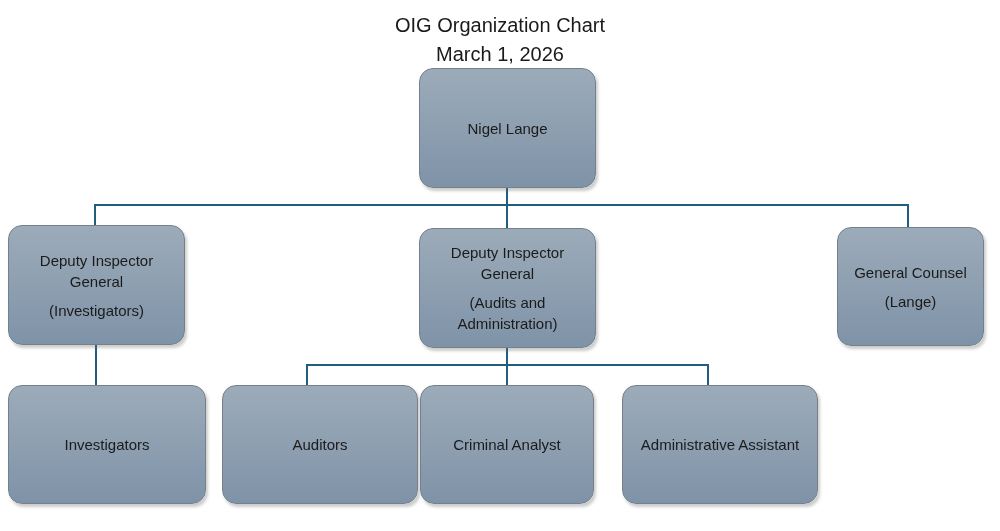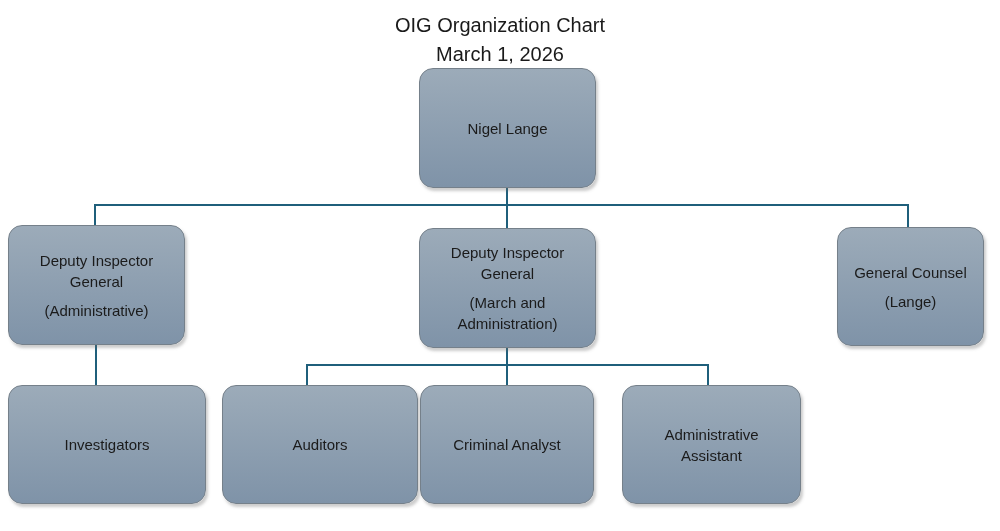--- a/index.html
+++ b/index.html
@@ -58,21 +58,21 @@
     font-size: 15px;
     line-height: 21px;
   }
   .n-ig        { left: 419px; top:  68px; width: 177px; height: 120px; }
   .n-dig-inv   { left:   8px; top: 225px; width: 177px; height: 120px; }
   .n-dig-aud   { left: 419px; top: 228px; width: 177px; height: 120px; }
   .n-gc        { left: 822px; top: 227px; width: 147px; height: 119px; margin-left: 15px; }
   .n-investig  { left:   8px; top: 385px; width: 198px; height: 119px; }
   .n-auditors  { left: 222px; top: 385px; width: 196px; height: 119px; }
   .n-criminal  { left: 420px; top: 385px; width: 174px; height: 119px; }
-  .n-admin     { left: 622px; top: 385px; width: 179px; height: 119px; }
+  .n-admin     { left: 622px; top: 385px; width: 196px; height: 119px; }
 </style>
 </head>
 <body>
 
 <div class="canvas">
 
   <div class="chart-title">
     <p class="t1">OIG Organization Chart</p>
     <p class="t2">March 1, 2026</p>
   </div>
@@ -82,26 +82,26 @@
     <path d="M96,345 V385"></path>
     <path d="M507,348 V366 M306,365 H709 M307,365 V385 M507,365 V385 M708,365 V385"></path>
   </svg>
 
   <div class="node n-ig">
     <p>Nigel Lange</p>
   </div>
 
   <div class="node n-dig-inv">
     <p>Deputy Inspector General</p>
-    <p>(Administrative)</p>
+    <p>(Investigators)</p>
   </div>
 
   <div class="node n-dig-aud">
     <p>Deputy Inspector General</p>
-    <p>(March and Administration)</p>
+    <p>(Audits and Administration)</p>
   </div>
 
   <div class="node n-gc">
     <p>General Counsel</p>
     <p>(Lange)</p>
   </div>
 
   <div class="node n-investig">
     <p>Investigators</p>
   </div>

